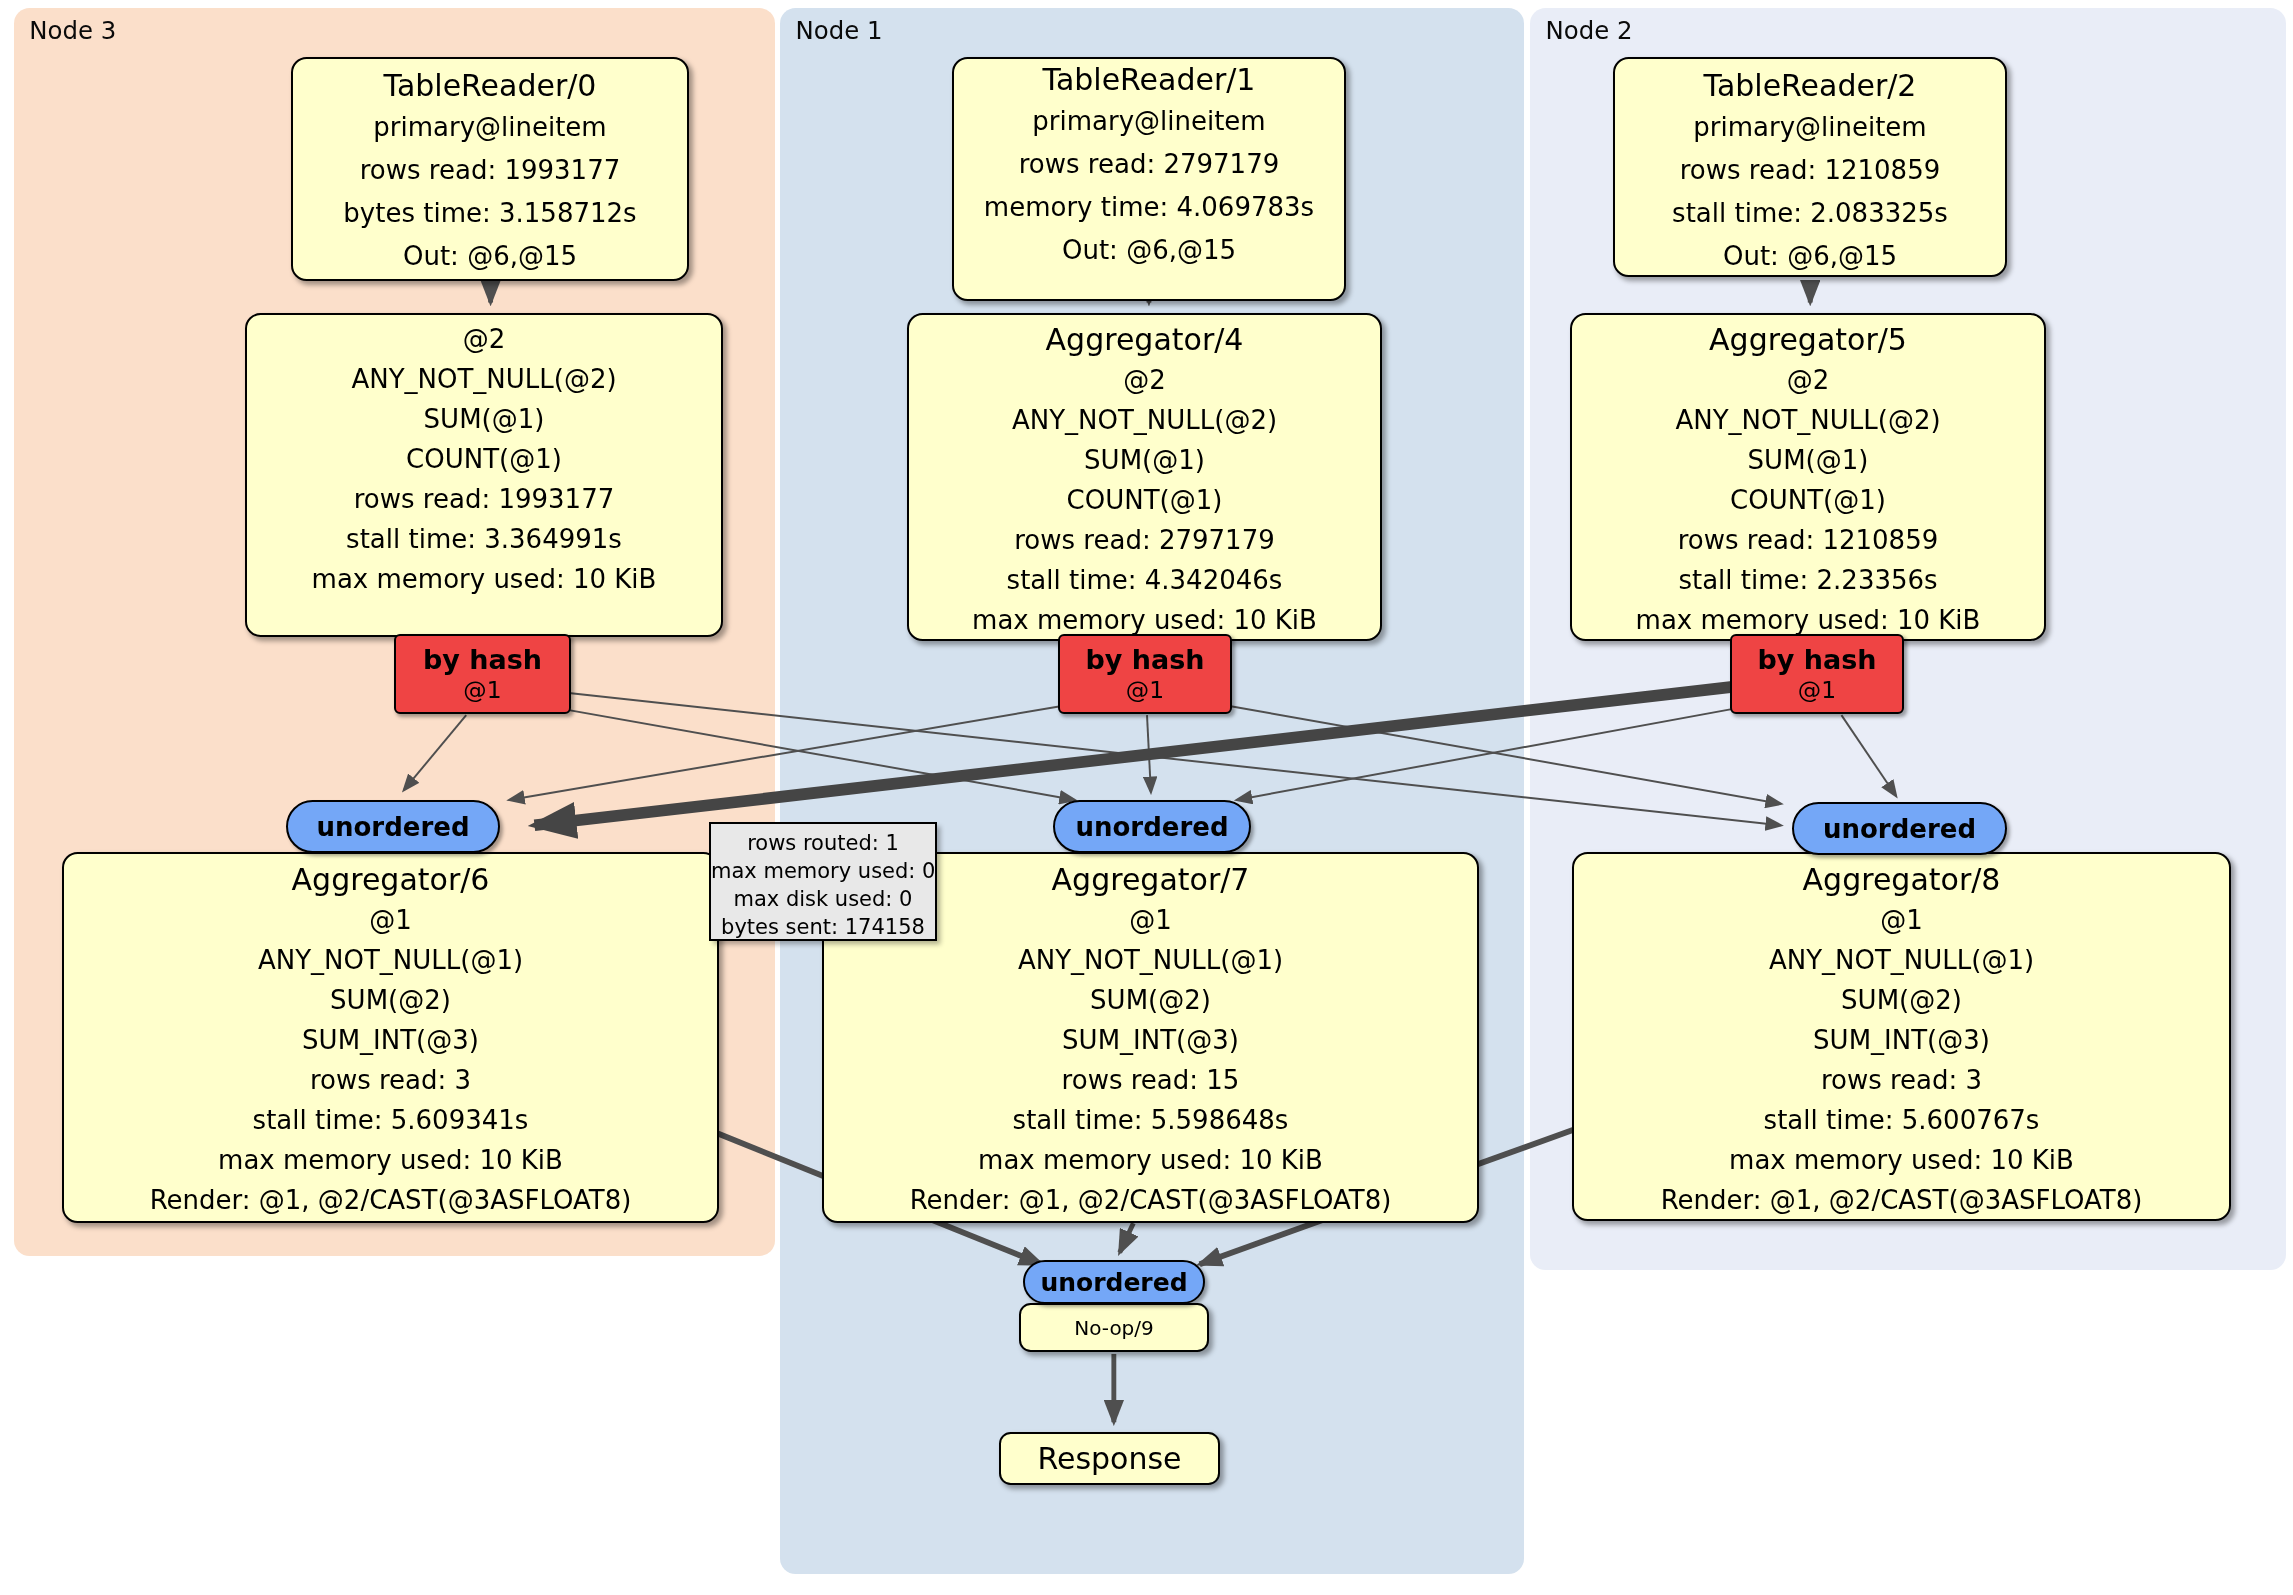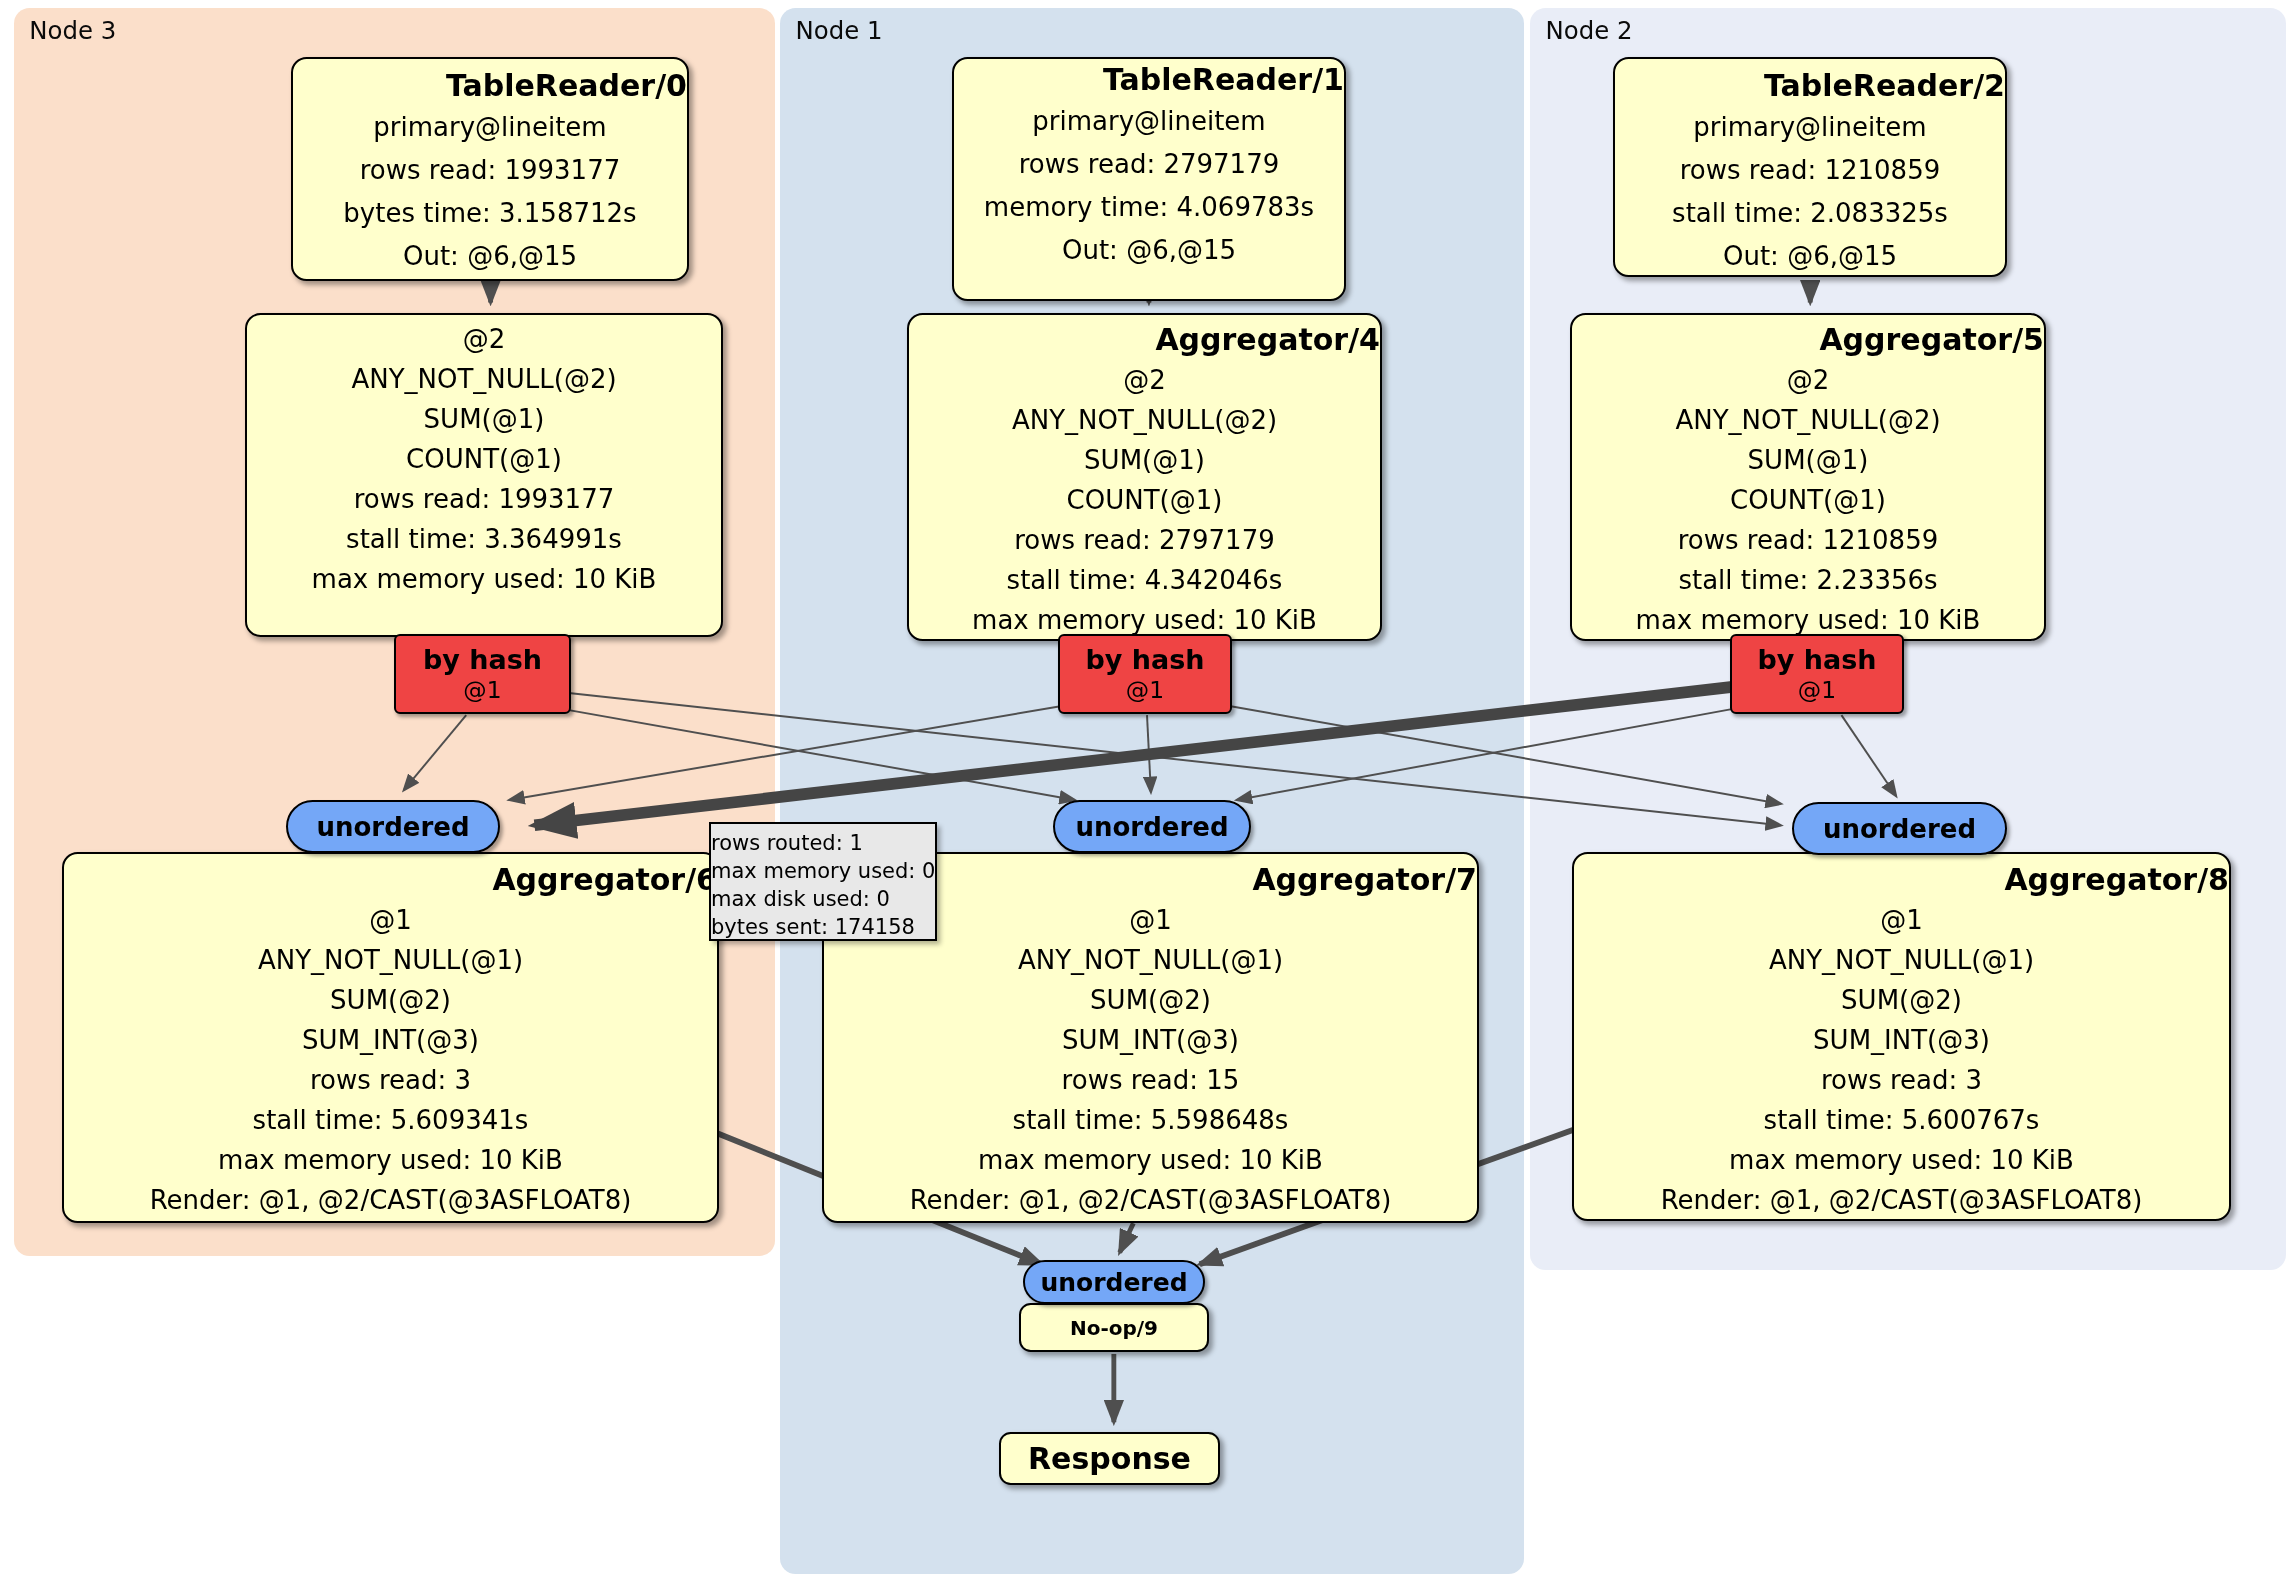--- a/index.html
+++ b/index.html
@@ -7,35 +7,35 @@
     position:relative;width:2294px;height:1596px;background:#ffffff;overflow:hidden;
     font-family:"DejaVu Sans","Liberation Sans",sans-serif;color:#000;
   }
   .panel{position:absolute;border-radius:15.6px;}
   .panel-label{position:absolute;left:15.6px;top:7.8px;font-size:24.4px;color:#0a0a0a;}
   #edges{position:absolute;left:0;top:0;z-index:2;}
   .gnode{
     position:absolute;z-index:3;background:#ffffcc;border:2.9px solid #000;border-radius:15.6px;
     box-shadow:3.9px 3.9px 4.9px rgba(0,0,0,0.35);text-align:center;box-sizing:border-box;
   }
-  .gtitle{font-weight:bold;font-size:30px;line-height:41px;text-align:right;}
+  .gtitle{font-weight:normal;font-size:30px;line-height:41px;}
   .gline{font-size:26px;line-height:40px;white-space:nowrap;}
   .tr .gline{line-height:43px;}
   .pill{
     position:absolute;z-index:4;border:2.9px solid #000;text-align:center;box-sizing:border-box;
     box-shadow:2.9px 2.9px 3.9px rgba(0,0,0,0.35);
   }
   .pill-orange{background:#ef4444;border-radius:6px;}
   .pill-blue{background:#74a7f7;border-radius:974px;}
   .pill-title{font-weight:bold;font-size:27px;line-height:35px;}
   .pill-sub{font-size:23.4px;line-height:27px;}
   .sync-label{font-weight:bold;font-size:26px;}
   .tooltip{
     position:absolute;z-index:6;background:#e8e8e8;border:2.4px solid #000;
-    box-shadow:3.9px 3.9px 4.9px rgba(0,0,0,0.3);box-sizing:border-box;
+    box-shadow:3.9px 3.9px 4.9px rgba(0,0,0,0.3);text-align:center;box-sizing:border-box;
     padding-top:4.9px;
   }
   .tooltip .tline{font-size:21px;line-height:28px;white-space:nowrap;}
   .small-node{display:flex;align-items:center;justify-content:center;}
 </style>
 </head>
 <body>
 
 <div id="stage">
 

